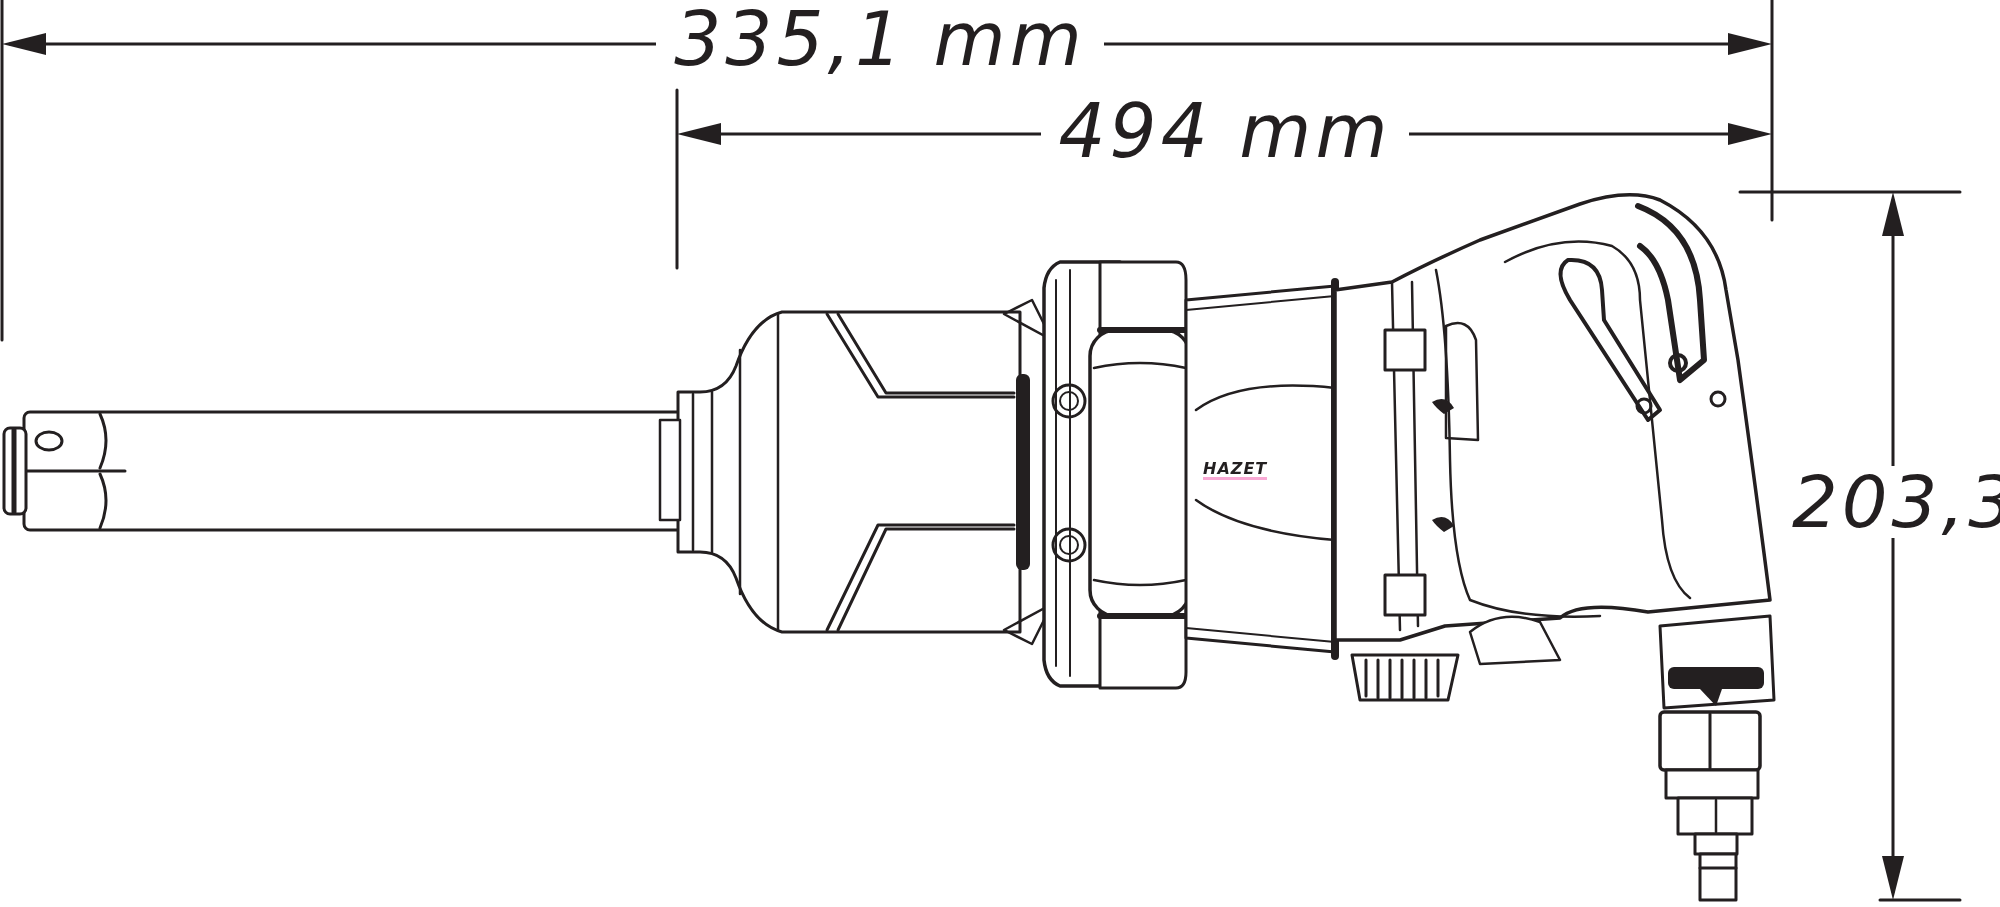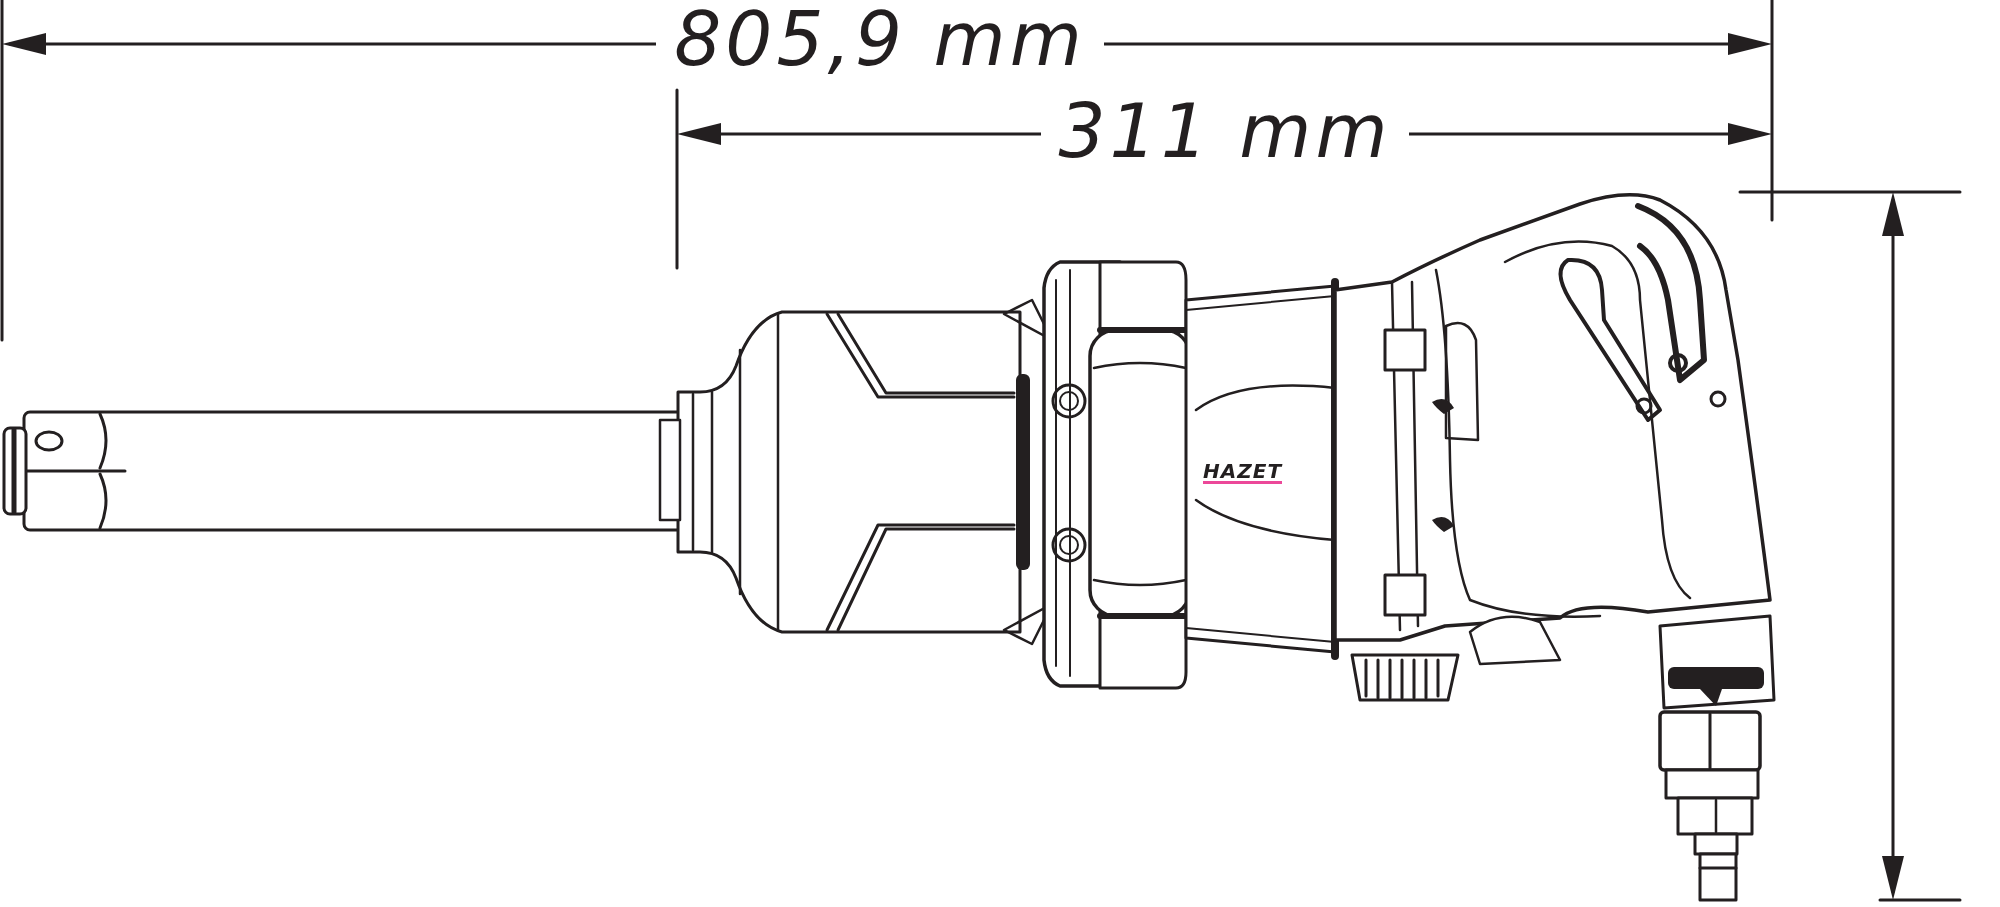--- a/index.html
+++ b/index.html
@@ -5,21 +5,21 @@
   html, body { margin: 0; padding: 0; background: #ffffff; }
   body { width: 2000px; height: 907px; overflow: hidden; position: relative; font-family: "DejaVu Sans", sans-serif; }
   #drawing { position: absolute; left: 0; top: 0; width: 2000px; height: 907px; }
   .dim-text { position: absolute; font-family: "DejaVu Sans", sans-serif; font-style: oblique; color: #231f20; white-space: nowrap; line-height: 1; letter-spacing: 4px; }
   .lbl-total { left: 0; width: 2000px; top: 2px; text-align: center; font-size: 74px; transform: translateX(-120px); }
   .lbl-total-inner { display: inline-block; background: #fff; padding: 0 18px; }
   .lbl-body { left: 0; width: 2000px; top: 94px; text-align: center; font-size: 74px; transform: translateX(225px); }
   .lbl-body-inner { display: inline-block; background: #fff; padding: 0 18px; }
   .lbl-height { left: 1792px; top: 466px; width: 208px; text-align: center; font-size: 72px; background: #fff; }
   .lbl-height span { display: block; }
-  .brand { position: absolute; left: 1203px; top: 461px; font-family: "DejaVu Sans", sans-serif; font-weight: bold; font-style: oblique; font-size: 20px; color: #231f20; letter-spacing: 1px; border-bottom: 3px solid #ec4899; line-height: 1; }
+  .brand { position: absolute; left: 1203px; top: 461px; font-family: "DejaVu Sans", sans-serif; font-weight: bold; font-style: oblique; font-size: 16px; color: #231f20; letter-spacing: 1px; border-bottom: 3px solid #f9a8d4; line-height: 1; }
   svg .ln { stroke: #231f20; fill: none; stroke-linejoin: round; stroke-linecap: round; }
   svg .fill { fill: #231f20; stroke: none; }
   svg .body { fill: #fff; stroke: #231f20; stroke-linejoin: round; }
 </style>
 </head>
 <body>
 
 <svg id="drawing" viewBox="0 0 2000 907" xmlns="http://www.w3.org/2000/svg">
 
   <g>
@@ -116,17 +116,18 @@
     <line class="ln" x1="1710" y1="714" x2="1710" y2="768" stroke-width="3"></line>
     <rect class="body" x="1666" y="770" width="92" height="28" stroke-width="3"></rect>
     <rect class="body" x="1678" y="798" width="74" height="36" stroke-width="3"></rect>
     <line class="ln" x1="1716" y1="800" x2="1716" y2="832" stroke-width="2.5"></line>
     <rect class="body" x="1695" y="834" width="42" height="20" stroke-width="3"></rect>
     <rect class="body" x="1700" y="854" width="36" height="46" stroke-width="3"></rect>
     <line class="ln" x1="1700" y1="868" x2="1736" y2="868" stroke-width="3"></line>
   </g>
 </svg>
 
-<div class="dim-text lbl-total"><span class="lbl-total-inner">805,9 mm</span></div>
-<div class="dim-text lbl-body"><span class="lbl-body-inner">311 mm</span></div>
+<div class="dim-text lbl-total"><span class="lbl-total-inner">335,1 mm</span></div>
+<div class="dim-text lbl-body"><span class="lbl-body-inner">494 mm</span></div>
 <div class="dim-text lbl-height">
+  <span>203,3</span>
 </div>
 <div class="brand">HAZET</div>
 
 </body></html>

